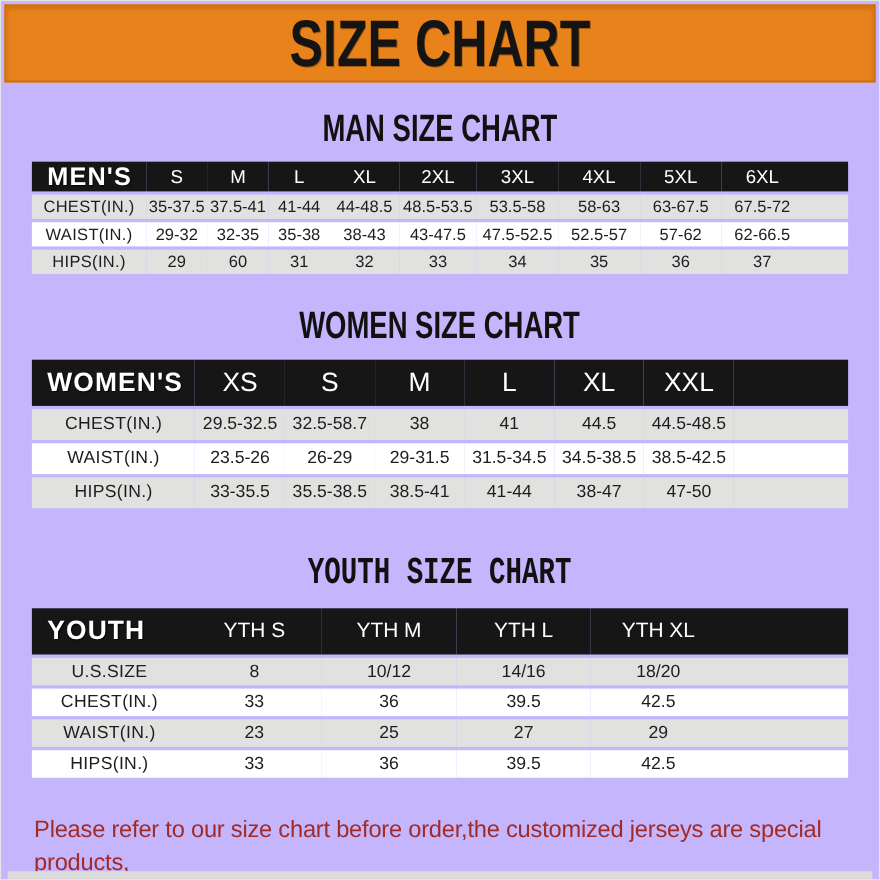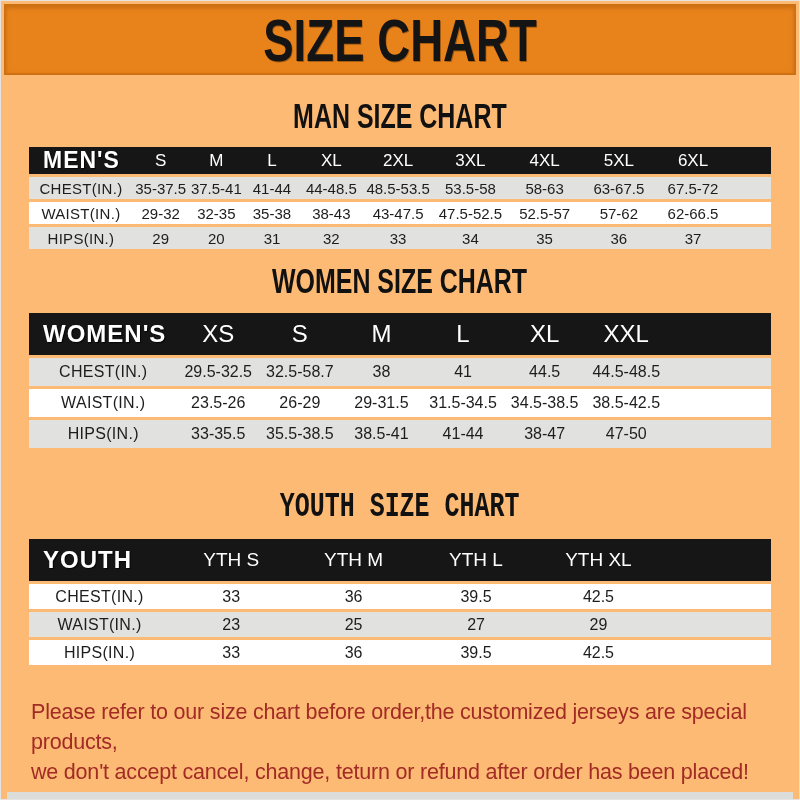--- a/index.html
+++ b/index.html
@@ -1,21 +1,21 @@
 <!DOCTYPE html>
 <html><head>
 <meta charset="utf-8">
 <style>
   * { box-sizing: border-box; margin: 0; padding: 0; }
   html, body { background: #ffffff; }
   body { font-family: "Liberation Sans", sans-serif; }
   .page {
     position: relative;
     width: 800px; height: 800px;
-    background: #fdba74;
+    background: #c4b5fd;
     border: 1px solid #e4e4e4;
     overflow: hidden;
   }
   
   .banner {
     margin: 3px 3px 0 3px;
     height: 71px;
     background: #e8831c;
     border: 2px solid #cf7013;
     box-shadow: inset 0 2px 4px rgba(140,70,0,0.35);
@@ -38,21 +38,21 @@
   }
   .sec-title span {
     display: inline-block;
     font-size: 32px;
     font-weight: 800;
     color: #111111;
     transform: scaleX(0.78) scaleY(1.08);
     white-space: nowrap;
   }
   .sec-title.man   { margin-top: 25px; }
-  .sec-title.women { margin-top: 13px; }
+  .sec-title.women { margin-top: 27px; }
   .sec-title.youth { margin-top: 40px; font-family: Liberation Mono, monospace; }
   
   table {
     width: 742px;
     margin: 0 auto;
     border-collapse: separate;
     border-spacing: 0 3px;
     table-layout: fixed;
   }
   table.man   { margin-top: 12px; }
@@ -168,21 +168,21 @@
         <td>43-47.5</td>
         <td>47.5-52.5</td>
         <td>52.5-57</td>
         <td>57-62</td>
         <td>62-66.5</td>
         <td></td>
       </tr>
       <tr class="shaded">
         <td class="row-label">HIPS(IN.)</td>
         <td>29</td>
-        <td>20</td>
+        <td>60</td>
         <td>31</td>
         <td>32</td>
         <td>33</td>
         <td>34</td>
         <td>35</td>
         <td>36</td>
         <td>37</td>
         <td></td>
       </tr>
     </tbody>
@@ -264,20 +264,28 @@
       <tr class="bar">
         <th class="bar-label">YOUTH</th>
         <th>YTH S</th>
         <th>YTH M</th>
         <th>YTH L</th>
         <th>YTH XL</th>
         <th></th>
       </tr>
     </thead>
     <tbody>
+      <tr class="shaded">
+        <td class="row-label">U.S.SIZE</td>
+        <td>8</td>
+        <td>10/12</td>
+        <td>14/16</td>
+        <td>18/20</td>
+        <td></td>
+      </tr>
       <tr>
         <td class="row-label">CHEST(IN.)</td>
         <td>33</td>
         <td>36</td>
         <td>39.5</td>
         <td>42.5</td>
         <td></td>
       </tr>
       <tr class="shaded">
         <td class="row-label">WAIST(IN.)</td>

